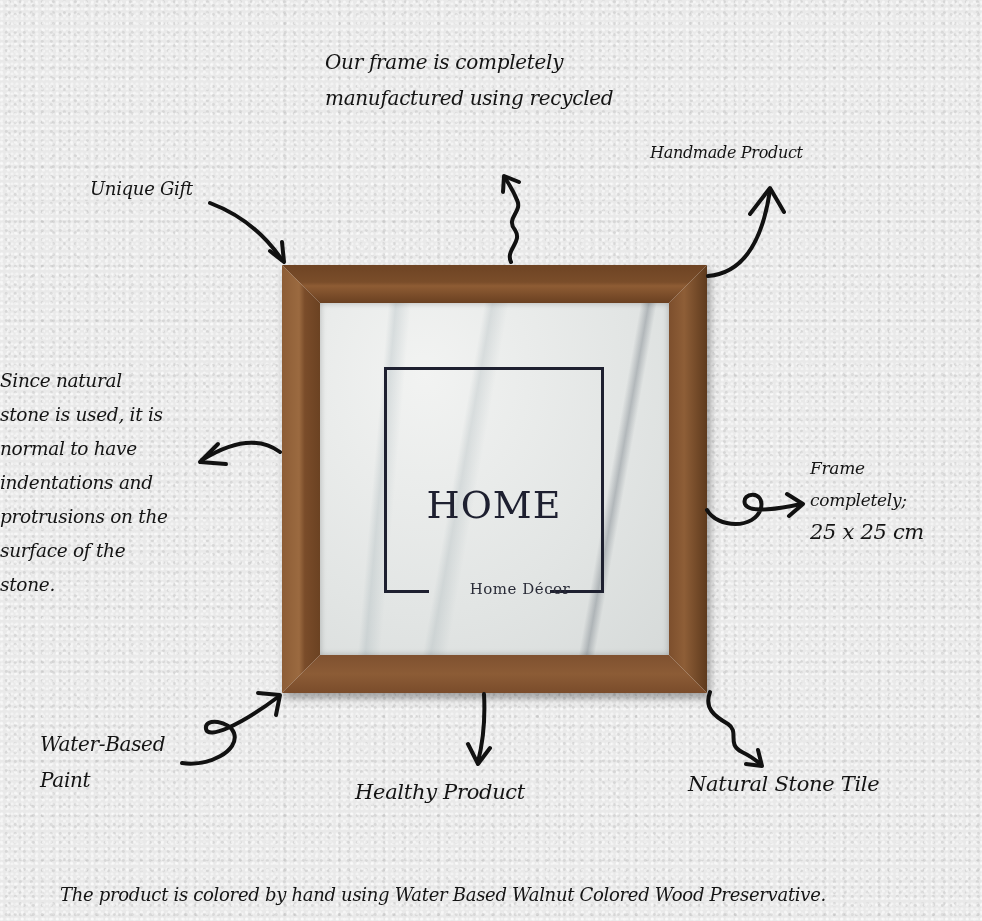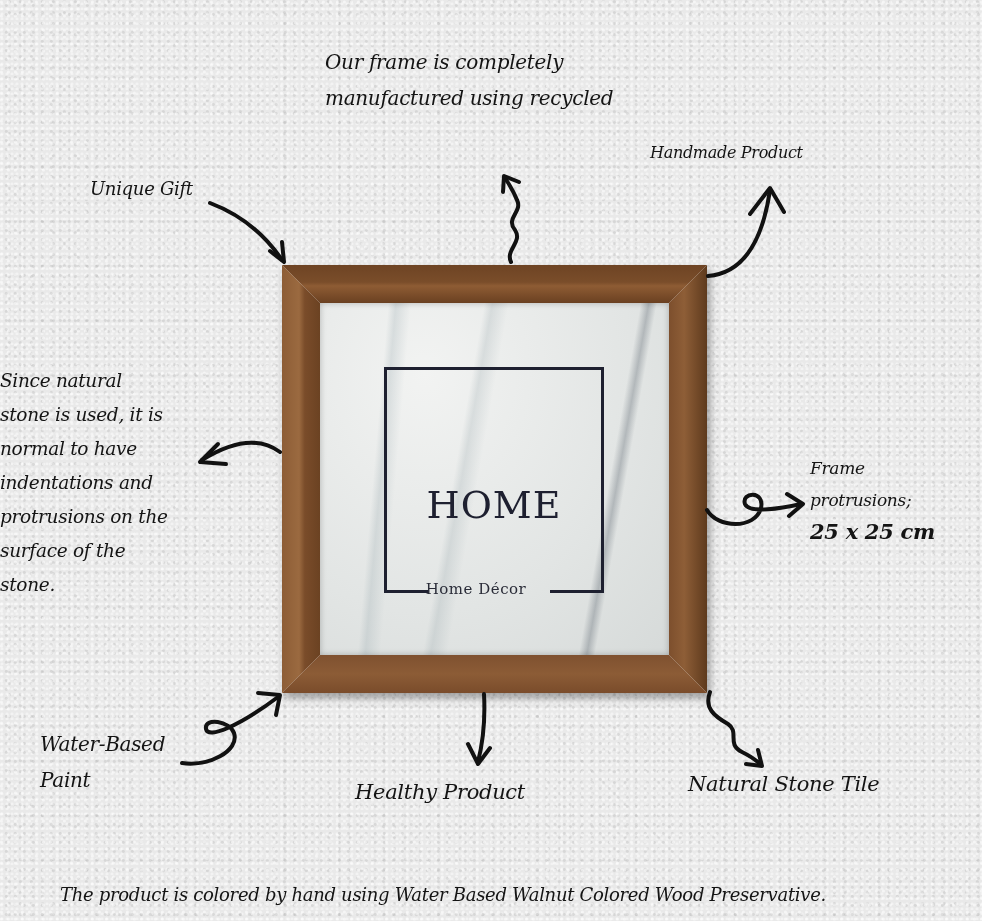--- a/index.html
+++ b/index.html
@@ -66,21 +66,21 @@
   .logo-bottom-left { left: 64px; width: 45px; }
   .logo-bottom-right { left: 230px; width: 54px; }
   .brand {
     position: absolute; left: 64px; width: 220px; text-align: center;
     font-family: "DejaVu Serif", serif; color: #1e2030; letter-spacing: 1px;
   }
   .brand.line1 { top: 134px; font-size: 38px; }
   .brand.line2 { top: 180px; font-size: 38px; }
   .brand-sub {
     position: absolute; left: 64px; width: 184px; top: 277px; text-align: center;
-    font-family: "DejaVu Serif", serif; font-size: 15px; color: #2a2c38; letter-spacing: 0.5px;
+    font-family: "DejaVu Serif", serif; font-size: 15px; color: #2a2c38; letter-spacing: 0.5px; padding-left: 44px;
   }
   .arrow { position: absolute; overflow: visible; }
   .arrow path { fill: none; stroke: #111; stroke-width: 4; stroke-linecap: round; stroke-linejoin: round; }
 </style>
 </head>
 <body>
 
 <div class="label" style="left:325px; top:44px; width:330px; font-size:20px; line-height:36px;">
   <span class="line">Our frame is completely</span>
   <span class="line">manufactured using recycled</span>
@@ -99,22 +99,22 @@
   <span class="line">stone is used, it is</span>
   <span class="line">normal to have</span>
   <span class="line">indentations and</span>
   <span class="line">protrusions on the</span>
   <span class="line">surface of the</span>
   <span class="line">stone.</span>
 </div>
 
 <div class="label" style="left:810px; top:452px; width:140px; font-size:17px; line-height:32px;">
   <span class="line">Frame</span>
-  <span class="line">protrusions;</span>
-  <span class="line" style="font-size:21px; font-weight:bold;">25 x 25 cm</span>
+  <span class="line">completely;</span>
+  <span class="line" style="font-size:21px; font-weight:normal;">25 x 25 cm</span>
 </div>
 
 <div class="label" style="left:40px; top:726px; width:160px; font-size:20px; line-height:36px;">
   <span class="line">Water-Based</span>
   <span class="line">Paint</span>
 </div>
 
 <div class="label" style="left:355px; top:775px; width:210px; font-size:21px;">
   <span class="line">Healthy Product</span>
 </div>

